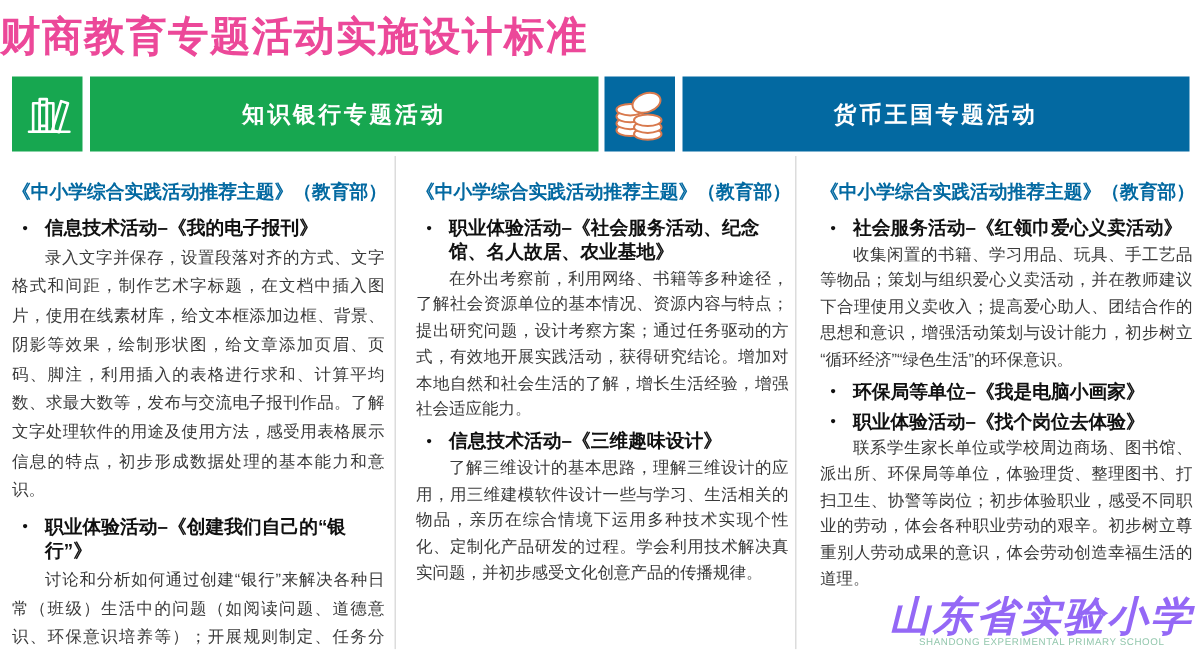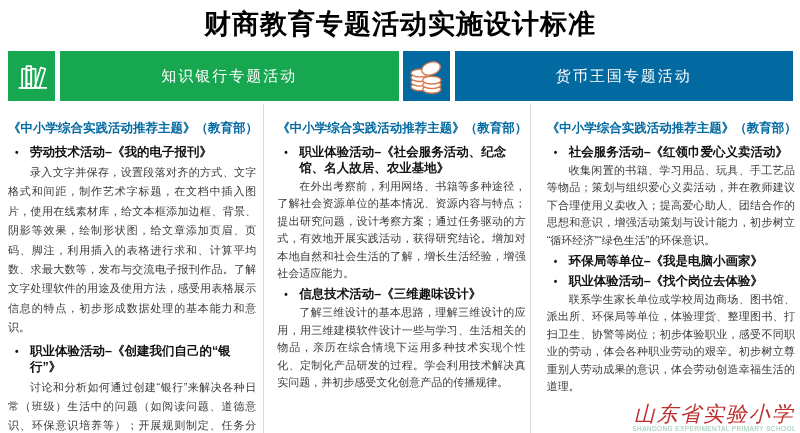--- a/index.html
+++ b/index.html
@@ -1,29 +1,29 @@
 <!DOCTYPE html>
 <html lang="zh"><head>
 <meta charset="utf-8">
 <style>
   html,body{margin:0;padding:0;background:#fff;}
   .page{position:relative;width:800px;height:433px;overflow:hidden;background:#fff;
         font-family:"Liberation Sans",sans-serif;}
 
   
-  .title{position:absolute;top:6px;left:0;right:0;margin:0;text-align:center;
-         font-size:27px;font-weight:900;color:#000000;letter-spacing:1px;}
+  .title{position:absolute;top:6px;left:0;right:0;margin:0;
+         font-size:27px;font-weight:900;color:#ec4899;letter-spacing:1px;}
 
   
   .header-row{position:absolute;top:51px;left:8px;right:7px;height:50px;display:flex;gap:4px;}
   .seg{flex:1;display:flex;gap:5px;min-width:0;}
   .seg-3{flex:1.1;}
   .icon-box{flex:0 0 47px;height:50px;display:flex;align-items:center;justify-content:center;}
   .bar{flex:1;display:flex;align-items:center;justify-content:center;color:#fff;
-       font-weight:400;font-size:15px;letter-spacing:2px;white-space:nowrap;}
+       font-weight:700;font-size:15px;letter-spacing:2px;white-space:nowrap;}
   .bg-green{background:#17a750;}
   .bg-orange{background:#0369a1;}
   .bg-red{background:#c23a52;}
 
   
   .vdiv{position:absolute;top:104px;bottom:0;width:1px;background:#dcdcdc;}
   .v1{left:263px;}
   .v2{left:530px;}
 
   
@@ -34,22 +34,22 @@
   .sec-heading{position:relative;font-weight:700;font-size:12.5px;color:#111;
                padding-left:22px;margin:5px 0 3px;line-height:16px;}
   .sec-heading::before{content:"•";position:absolute;left:7px;top:1px;font-size:10px;color:#111;}
   .sec-body{font-size:11px;color:#3a3a3a;text-align:justify;text-indent:2em;margin:0 0 3px;}
   .col-0 .sec-body{line-height:19.4px;}
   .col-1 .sec-body,.col-2 .sec-body{line-height:17.4px;}
   .col-1 .sec-heading,.col-2 .sec-heading{margin:4px 0 2px;}
 
   
   .watermark{position:absolute;right:4px;bottom:1px;z-index:5;text-align:center;line-height:1;}
-  .wm-zh{font-family:"DejaVu Serif",serif;font-style:italic;font-weight:400;
-         font-size:21px;color:#b91c1c;letter-spacing:2px;opacity:.92;}
+  .wm-zh{font-family:"DejaVu Serif",serif;font-style:italic;font-weight:700;
+         font-size:27px;color:#8b5cf6;letter-spacing:2px;opacity:.92;}
   .wm-en{font-size:6.5px;color:#93c7ad;letter-spacing:.4px;margin-top:1px;}
 
   svg{display:block;}
 </style>
 </head>
 <body>
 
 <div class="page">
 
   <h1 class="title">财商教育专题活动实施设计标准</h1>
@@ -97,21 +97,21 @@
   </div>
 
   <div class="vdiv v1"></div>
   <div class="vdiv v2"></div>
 
   <div class="cols">
 
     <div class="col col-0">
       <div class="col-subtitle">《中小学综合实践活动推荐主题》（教育部）</div>
       <div class="section">
-        <div class="sec-heading">劳动技术活动–《我的电子报刊》</div>
+        <div class="sec-heading">信息技术活动–《我的电子报刊》</div>
         <p class="sec-body">录入文字并保存，设置段落对齐的方式、文字格式和间距，制作艺术字标题，在文档中插入图片，使用在线素材库，给文本框添加边框、背景、阴影等效果，绘制形状图，给文章添加页眉、页码、脚注，利用插入的表格进行求和、计算平均数、求最大数等，发布与交流电子报刊作品。了解文字处理软件的用途及使用方法，感受用表格展示信息的特点，初步形成数据处理的基本能力和意识。</p>
       </div>
       <div class="section">
         <div class="sec-heading">职业体验活动–《创建我们自己的“银行”》</div>
         <p class="sec-body">讨论和分析如何通过创建“银行”来解决各种日常（班级）生活中的问题（如阅读问题、道德意识、环保意识培养等）；开展规则制定、任务分工、运用实验及效果分析等活动，提高活动策划与组织实施能力。</p>
       </div>
     </div>
 
     <div class="col col-1">
       <div class="col-subtitle">《中小学综合实践活动推荐主题》（教育部）</div>

